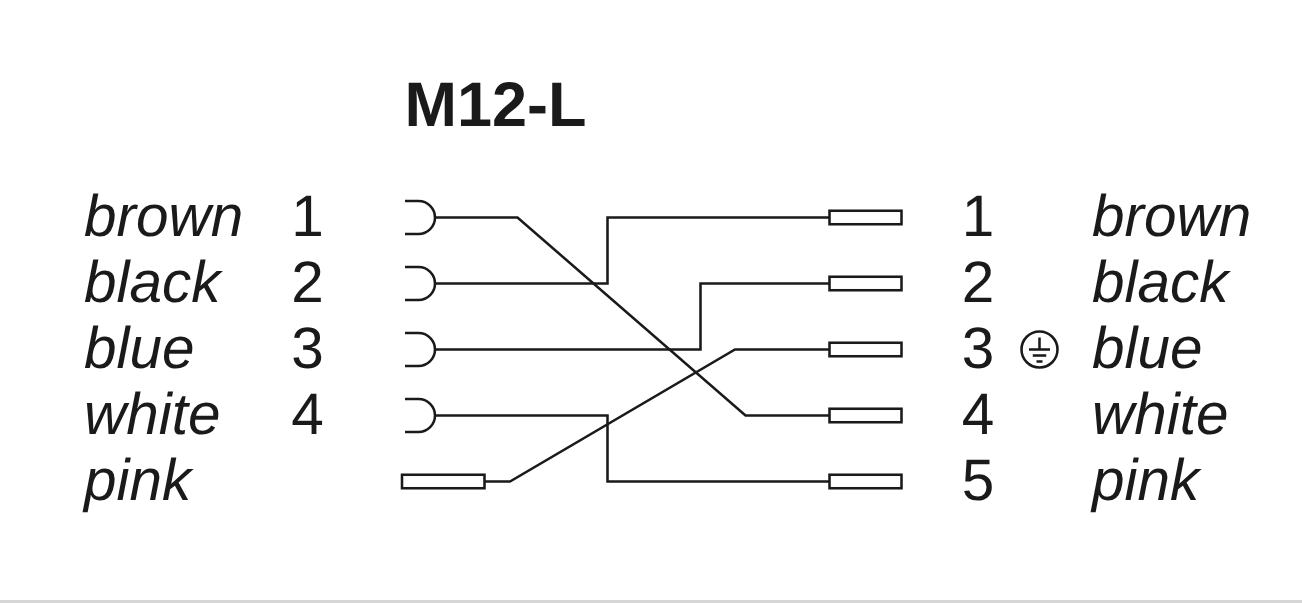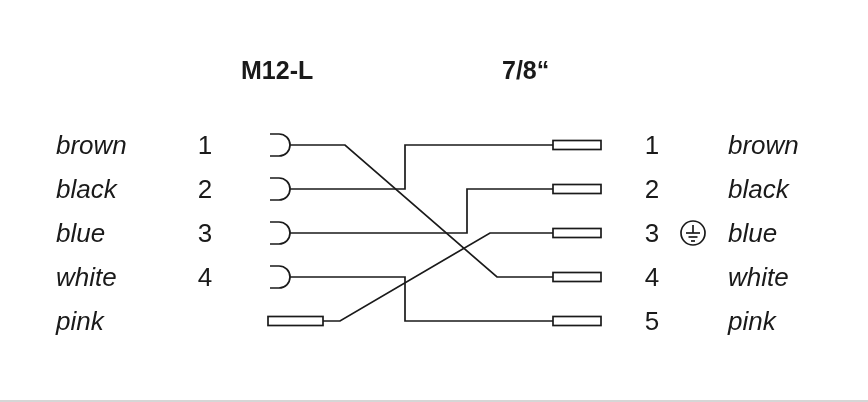--- a/index.html
+++ b/index.html
@@ -10,30 +10,30 @@
     background:#ffffff;
     border-bottom:2px solid #d6d6d6;
     font-family:"Liberation Sans", sans-serif;
     overflow:hidden;
   }
   .wiring-svg{position:absolute;left:0;top:0;}
   .wire{fill:none;stroke:var(--ink,#1a1a1a);stroke-width:1.7;}
   .term{fill:#ffffff;stroke:var(--ink,#1a1a1a);stroke-width:1.7;}
   .txt{
     position:absolute;height:40px;line-height:40px;
-    font-size:26px;color:var(--ink,#1a1a1a);white-space:nowrap;
+    font-size:39px;color:var(--ink,#1a1a1a);white-space:nowrap;
   }
   .color-label{font-style:italic;left:56px;width:160px;text-align:left;}
   .right-color{left:728px;width:170px;}
   .left-num{left:130px;width:150px;text-align:center;}
   .right-num{left:577px;width:150px;text-align:center;}
   .title{
     position:absolute;top:48px;height:44px;line-height:44px;
-    font-weight:bold;font-size:25px;color:var(--ink,#1a1a1a);
-    text-align:left;white-space:nowrap;
+    font-weight:bold;font-size:42px;color:var(--ink,#1a1a1a);
+    text-align:right;white-space:nowrap;
   }
   .title-left{left:241px;width:150px;}
   .title-right{left:502px;width:150px;}
 </style>
 </head>
 <body>
 
 <div class="stage">
 
   <svg class="wiring-svg" width="868" height="402" viewBox="0 0 868 402">
@@ -53,21 +53,20 @@
       <rect x="553" y="272.5" width="48" height="9" class="term"></rect>
       <rect x="553" y="316.5" width="48" height="9" class="term"></rect>
       <path d="M 290 145 H 345 L 497 277 H 553" class="wire"></path>
       <path d="M 290 189 H 405 V 145 H 553" class="wire"></path>
       <path d="M 290 233 H 467 V 189 H 553" class="wire"></path>
       <path d="M 290 277 H 405 V 321 H 553" class="wire"></path>
       <path d="M 323 321 H 340 L 490 233 H 553" class="wire"></path>
     </svg>
 
   <div class="title title-left">M12-L</div>
-  <div class="title title-right">7/8“</div>
 
   <div class="txt color-label" style="top:125px">brown</div>
   <div class="txt left-num" style="top:125px">1</div>
   <div class="txt right-num" style="top:125px">1</div>
   <div class="txt color-label right-color" style="top:125px">brown</div>
 
   <div class="txt color-label" style="top:169px">black</div>
   <div class="txt left-num" style="top:169px">2</div>
   <div class="txt right-num" style="top:169px">2</div>
   <div class="txt color-label right-color" style="top:169px">black</div>

